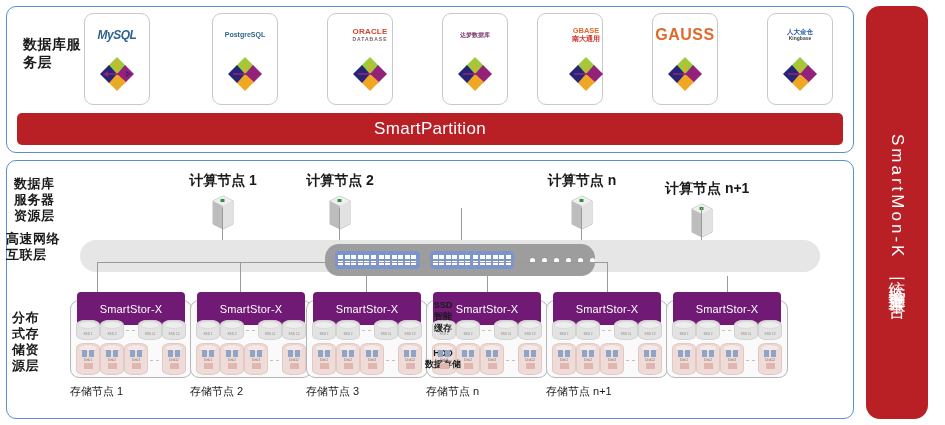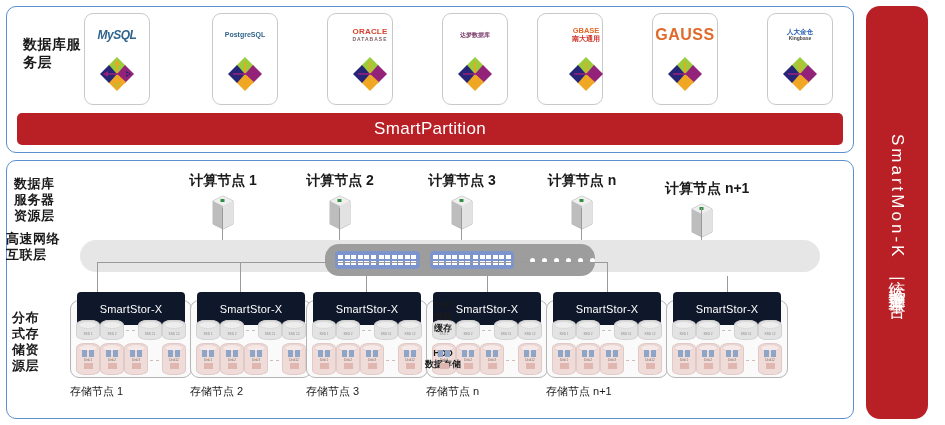--- a/index.html
+++ b/index.html
@@ -133,21 +133,21 @@
     position: relative;
     width: 122px; height: 78px;
     border: 1px solid #b5b5b5;
     border-radius: 9px;
     background: #fafafa;
     padding-top: 16px;
   }
   .snode-title {
     position: absolute; left: 50%; top: -9px; transform: translateX(-50%);
     width: 108px; height: 33px;
-    background: #0f172a; color: #fff;
+    background: #701a75; color: #fff;
     border-radius: 4px;
     font-size: 11px;
     display: flex; align-items: center; justify-content: center;
     letter-spacing: 0.2px;
   }
   .ssd-row {
     display: flex; align-items: center; justify-content: space-between;
     padding: 2px 5px 0; position: relative; height: 24px;
   }
   .ssd {
@@ -399,30 +399,20 @@
     <div class="cnode-label">计算节点 2</div>
     <svg class="server-ico" viewBox="0 0 26 38">
       <polygon points="3,8 13,3 23,8 23,31 13,36 3,31" fill="#cfcfcf" stroke="#8f8f8f" stroke-width="0.6"></polygon>
       <polygon points="3,8 13,13 13,36 3,31" fill="#bdbdbd"></polygon>
       <polygon points="13,13 23,8 23,31 13,36" fill="#e2e2e2"></polygon>
       <polygon points="3,8 13,3 23,8 13,13" fill="#efefef"></polygon>
       <rect x="10.5" y="6" width="4" height="3" fill="#2f8f3f" rx="0.6"></rect>
     </svg>
   </div>
 
-  <div class="cnode" style="left:425px; top:172px;">
-    <div class="cnode-label">计算节点 3</div>
-    <svg class="server-ico" viewBox="0 0 26 38">
-      <polygon points="3,8 13,3 23,8 23,31 13,36 3,31" fill="#cfcfcf" stroke="#8f8f8f" stroke-width="0.6"></polygon>
-      <polygon points="3,8 13,13 13,36 3,31" fill="#bdbdbd"></polygon>
-      <polygon points="13,13 23,8 23,31 13,36" fill="#e2e2e2"></polygon>
-      <polygon points="3,8 13,3 23,8 13,13" fill="#efefef"></polygon>
-      <rect x="10.5" y="6" width="4" height="3" fill="#2f8f3f" rx="0.6"></rect>
-    </svg>
-  </div>
 
   <div class="cnode" style="left:545px; top:172px;">
     <div class="cnode-label">计算节点 n</div>
     <svg class="server-ico" viewBox="0 0 26 38">
       <polygon points="3,8 13,3 23,8 23,31 13,36 3,31" fill="#cfcfcf" stroke="#8f8f8f" stroke-width="0.6"></polygon>
       <polygon points="3,8 13,13 13,36 3,31" fill="#bdbdbd"></polygon>
       <polygon points="13,13 23,8 23,31 13,36" fill="#e2e2e2"></polygon>
       <polygon points="3,8 13,3 23,8 13,13" fill="#efefef"></polygon>
       <rect x="10.5" y="6" width="4" height="3" fill="#2f8f3f" rx="0.6"></rect>
     </svg>

